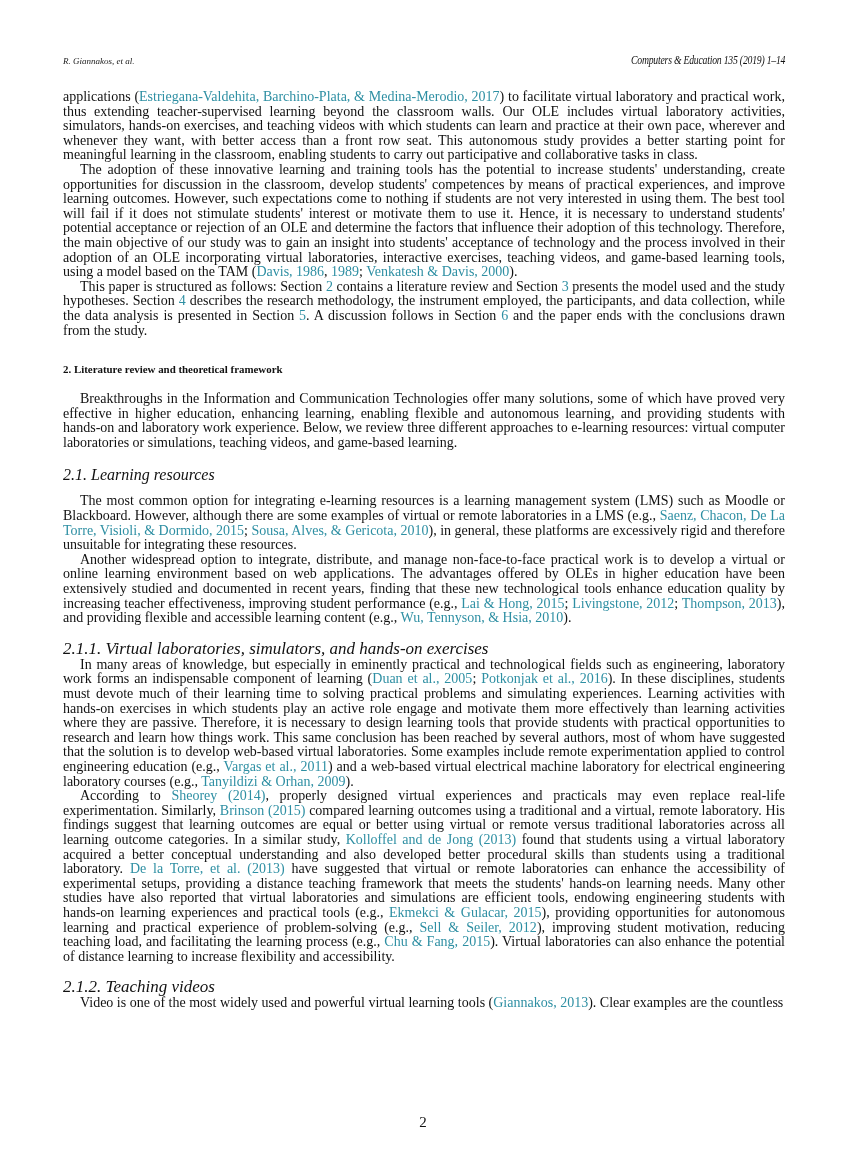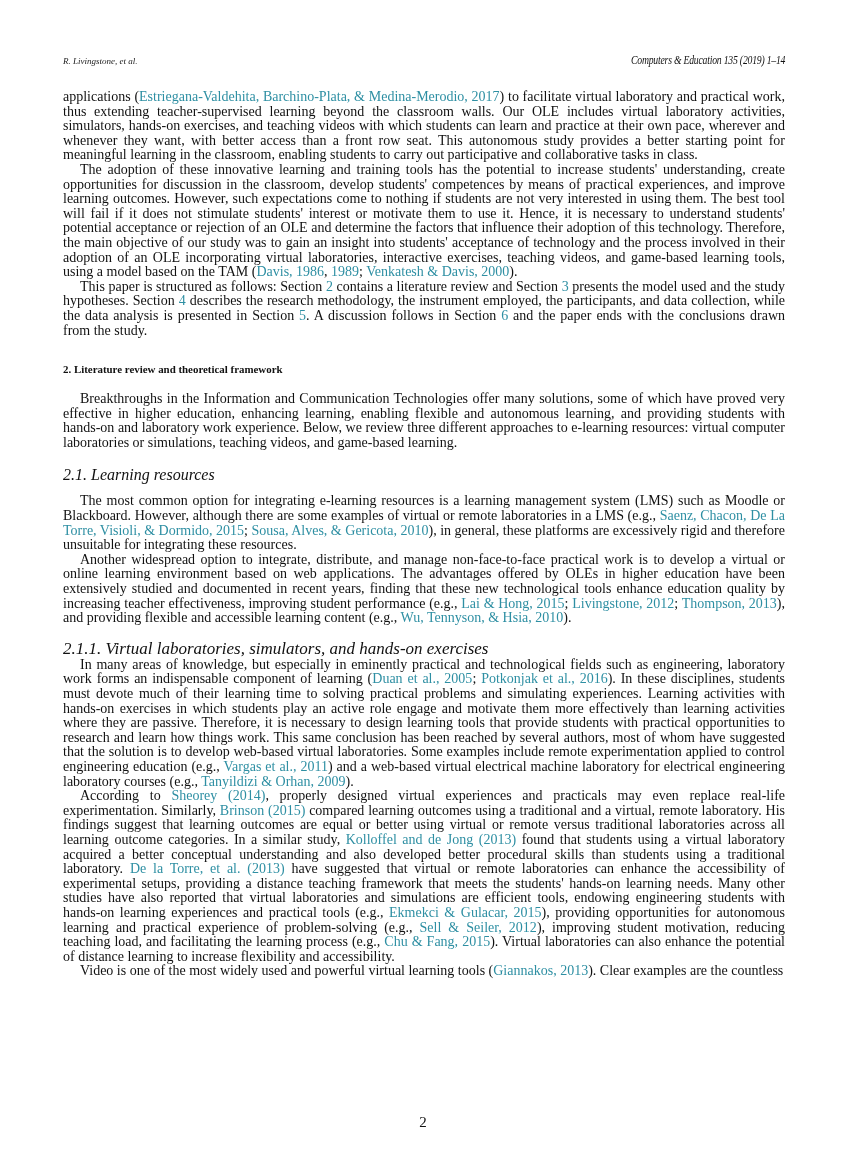--- a/index.html
+++ b/index.html
@@ -91,34 +91,35 @@
     font-size: 15px;
     color: #111111;
   }
 </style>
 </head>
 <body>
 
 <div class="page">
 
   <div class="running-header">
-    <span class="authors">R. Livingstone, et al.</span>
+    <span class="authors">R. Giannakos, et al.</span>
     <span class="journal">Computers &amp; Education 135 (2019) 1–14</span>
   </div>
 
   <div class="content">
       <p class="para noindent">applications (<span class="cite">Estriegana-Valdehita, Barchino-Plata, &amp; Medina-Merodio, 2017</span>) to facilitate virtual laboratory and practical work, thus extending teacher-supervised learning beyond the classroom walls. Our OLE includes virtual laboratory activities, simulators, hands-on exercises, and teaching videos with which students can learn and practice at their own pace, wherever and whenever they want, with better access than a front row seat. This autonomous study provides a better starting point for meaningful learning in the classroom, enabling students to carry out participative and collaborative tasks in class.</p>
       <p class="para">The adoption of these innovative learning and training tools has the potential to increase students' understanding, create opportunities for discussion in the classroom, develop students' competences by means of practical experiences, and improve learning outcomes. However, such expectations come to nothing if students are not very interested in using them. The best tool will fail if it does not stimulate students' interest or motivate them to use it. Hence, it is necessary to understand students' potential acceptance or rejection of an OLE and determine the factors that influence their adoption of this technology. Therefore, the main objective of our study was to gain an insight into students' acceptance of technology and the process involved in their adoption of an OLE incorporating virtual laboratories, interactive exercises, teaching videos, and game-based learning tools, using a model based on the TAM (<span class="cite">Davis, 1986</span>, <span class="cite">1989</span>; <span class="cite">Venkatesh &amp; Davis, 2000</span>).</p>
       <p class="para">This paper is structured as follows: Section <span class="cite">2</span> contains a literature review and Section <span class="cite">3</span> presents the model used and the study hypotheses. Section <span class="cite">4</span> describes the research methodology, the instrument employed, the participants, and data collection, while the data analysis is presented in Section <span class="cite">5</span>. A discussion follows in Section <span class="cite">6</span> and the paper ends with the conclusions drawn from the study.</p>
       <h2 class="sec-heading">2. Literature review and theoretical framework</h2>
       <p class="para">Breakthroughs in the Information and Communication Technologies offer many solutions, some of which have proved very effective in higher education, enhancing learning, enabling flexible and autonomous learning, and providing students with hands-on and laboratory work experience. Below, we review three different approaches to e-learning resources: virtual computer laboratories or simulations, teaching videos, and game-based learning.</p>
       <h3 class="subsec-heading">2.1. Learning resources</h3>
       <p class="para">The most common option for integrating e-learning resources is a learning management system (LMS) such as Moodle or Blackboard. However, although there are some examples of virtual or remote laboratories in a LMS (e.g., <span class="cite">Saenz, Chacon, De La Torre, Visioli, &amp; Dormido, 2015</span>; <span class="cite">Sousa, Alves, &amp; Gericota, 2010</span>), in general, these platforms are excessively rigid and therefore unsuitable for integrating these resources.</p>
       <p class="para">Another widespread option to integrate, distribute, and manage non-face-to-face practical work is to develop a virtual or online learning environment based on web applications. The advantages offered by OLEs in higher education have been extensively studied and documented in recent years, finding that these new technological tools enhance education quality by increasing teacher effectiveness, improving student performance (e.g., <span class="cite">Lai &amp; Hong, 2015</span>; <span class="cite">Livingstone, 2012</span>; <span class="cite">Thompson, 2013</span>), and providing flexible and accessible learning content (e.g., <span class="cite">Wu, Tennyson, &amp; Hsia, 2010</span>).</p>
       <h4 class="subsubsec-heading">2.1.1. Virtual laboratories, simulators, and hands-on exercises</h4>
       <p class="para">In many areas of knowledge, but especially in eminently practical and technological fields such as engineering, laboratory work forms an indispensable component of learning (<span class="cite">Duan et al., 2005</span>; <span class="cite">Potkonjak et al., 2016</span>). In these disciplines, students must devote much of their learning time to solving practical problems and simulating experiences. Learning activities with hands-on exercises in which students play an active role engage and motivate them more effectively than learning activities where they are passive. Therefore, it is necessary to design learning tools that provide students with practical opportunities to research and learn how things work. This same conclusion has been reached by several authors, most of whom have suggested that the solution is to develop web-based virtual laboratories. Some examples include remote experimentation applied to control engineering education (e.g., <span class="cite">Vargas et al., 2011</span>) and a web-based virtual electrical machine laboratory for electrical engineering laboratory courses (e.g., <span class="cite">Tanyildizi &amp; Orhan, 2009</span>).</p>
       <p class="para">According to <span class="cite">Sheorey (2014)</span>, properly designed virtual experiences and practicals may even replace real-life experimentation. Similarly, <span class="cite">Brinson (2015)</span> compared learning outcomes using a traditional and a virtual, remote laboratory. His findings suggest that learning outcomes are equal or better using virtual or remote versus traditional laboratories across all learning outcome categories. In a similar study, <span class="cite">Kolloffel and de Jong (2013)</span> found that students using a virtual laboratory acquired a better conceptual understanding and also developed better procedural skills than students using a traditional laboratory. <span class="cite">De la Torre, et al. (2013)</span> have suggested that virtual or remote laboratories can enhance the accessibility of experimental setups, providing a distance teaching framework that meets the students' hands-on learning needs. Many other studies have also reported that virtual laboratories and simulations are efficient tools, endowing engineering students with hands-on learning experiences and practical tools (e.g., <span class="cite">Ekmekci &amp; Gulacar, 2015</span>), providing opportunities for autonomous learning and practical experience of problem-solving (e.g., <span class="cite">Sell &amp; Seiler, 2012</span>), improving student motivation, reducing teaching load, and facilitating the learning process (e.g., <span class="cite">Chu &amp; Fang, 2015</span>). Virtual laboratories can also enhance the potential of distance learning to increase flexibility and accessibility.</p>
+      <h4 class="subsubsec-heading">2.1.2. Teaching videos</h4>
       <p class="para">Video is one of the most widely used and powerful virtual learning tools (<span class="cite">Giannakos, 2013</span>). Clear examples are the countless</p>
     </div>
 
   <div class="page-number">2</div>
 
 </div>
 
 </body></html>

